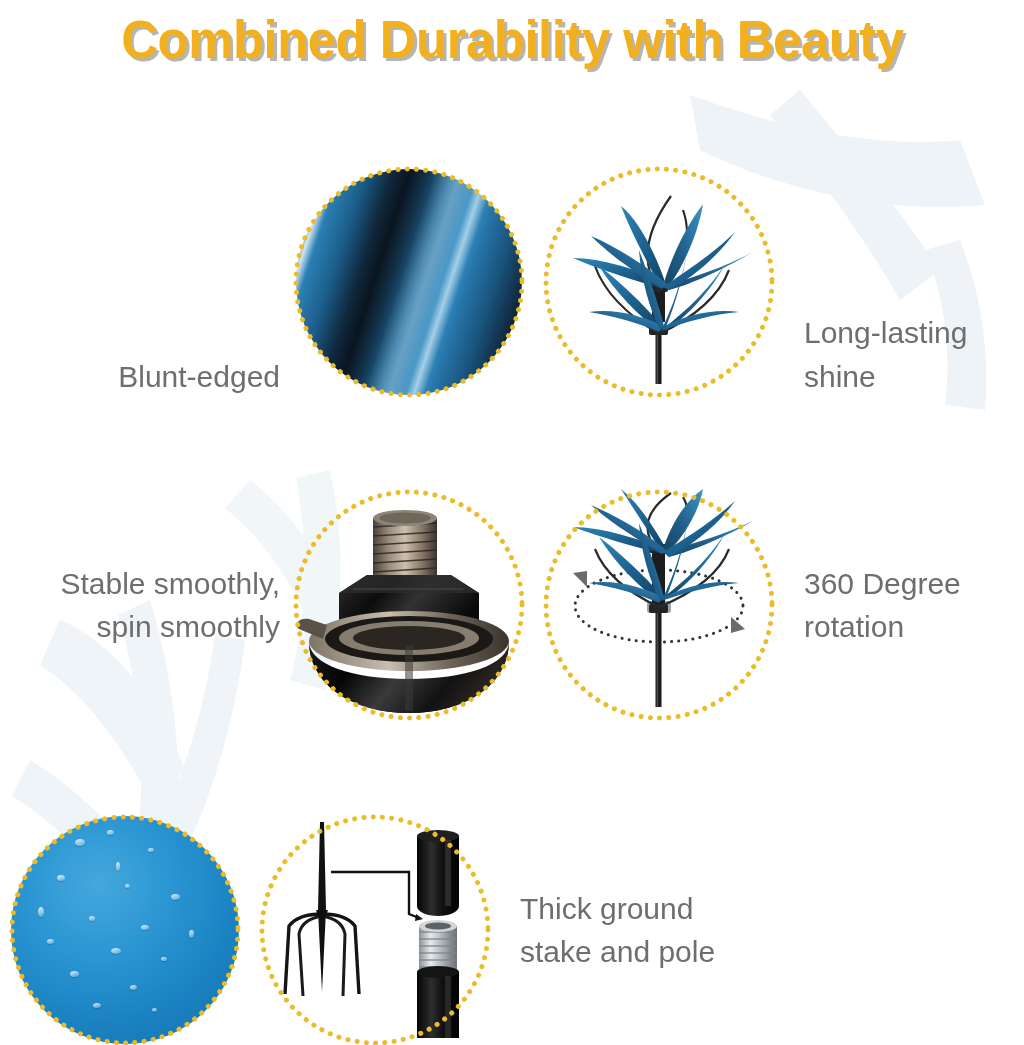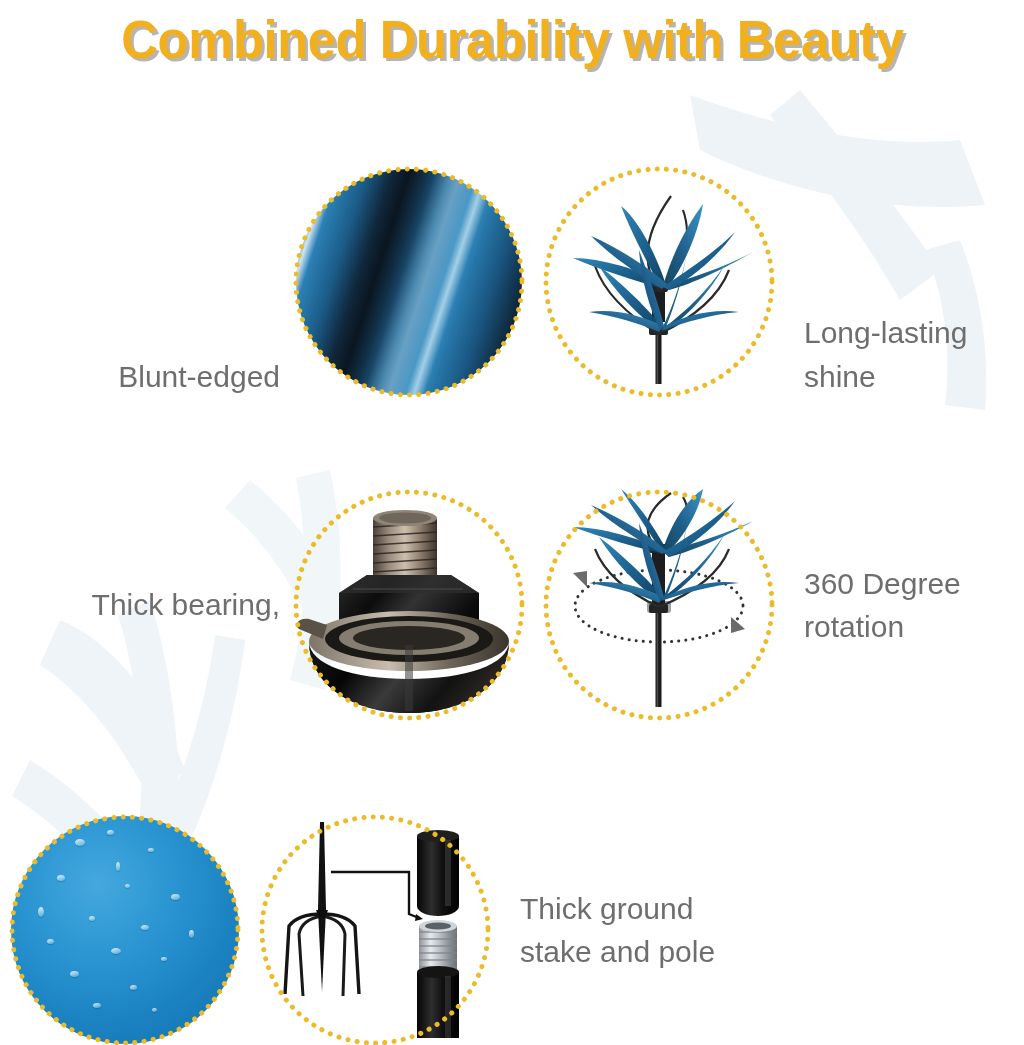--- a/index.html
+++ b/index.html
@@ -218,21 +218,22 @@
 
   <div class="label label-right">
     <div>Long-lasting</div>
     <div>shine</div>
   </div>
 </div>
 
 <div class="row" id="row-2">
 
   <div class="label label-left">
-    <div>Thick bearing,</div>
+    <div>Stable smoothly,</div>
+    <div>spin smoothly</div>
   </div>
 
   <div class="media">
     <svg class="bearing-wrap" viewBox="0 0 232 232" style="overflow:visible">
       <defs>
         <linearGradient id="thread" x1="0" y1="0" x2="1" y2="0">
           <stop offset="0" stop-color="#4a4038"></stop>
             <stop offset="0.25" stop-color="#9b8d7e"></stop>
           <stop offset="0.5" stop-color="#cdbfae"></stop>
             <stop offset="0.75" stop-color="#8a7a6a"></stop>

